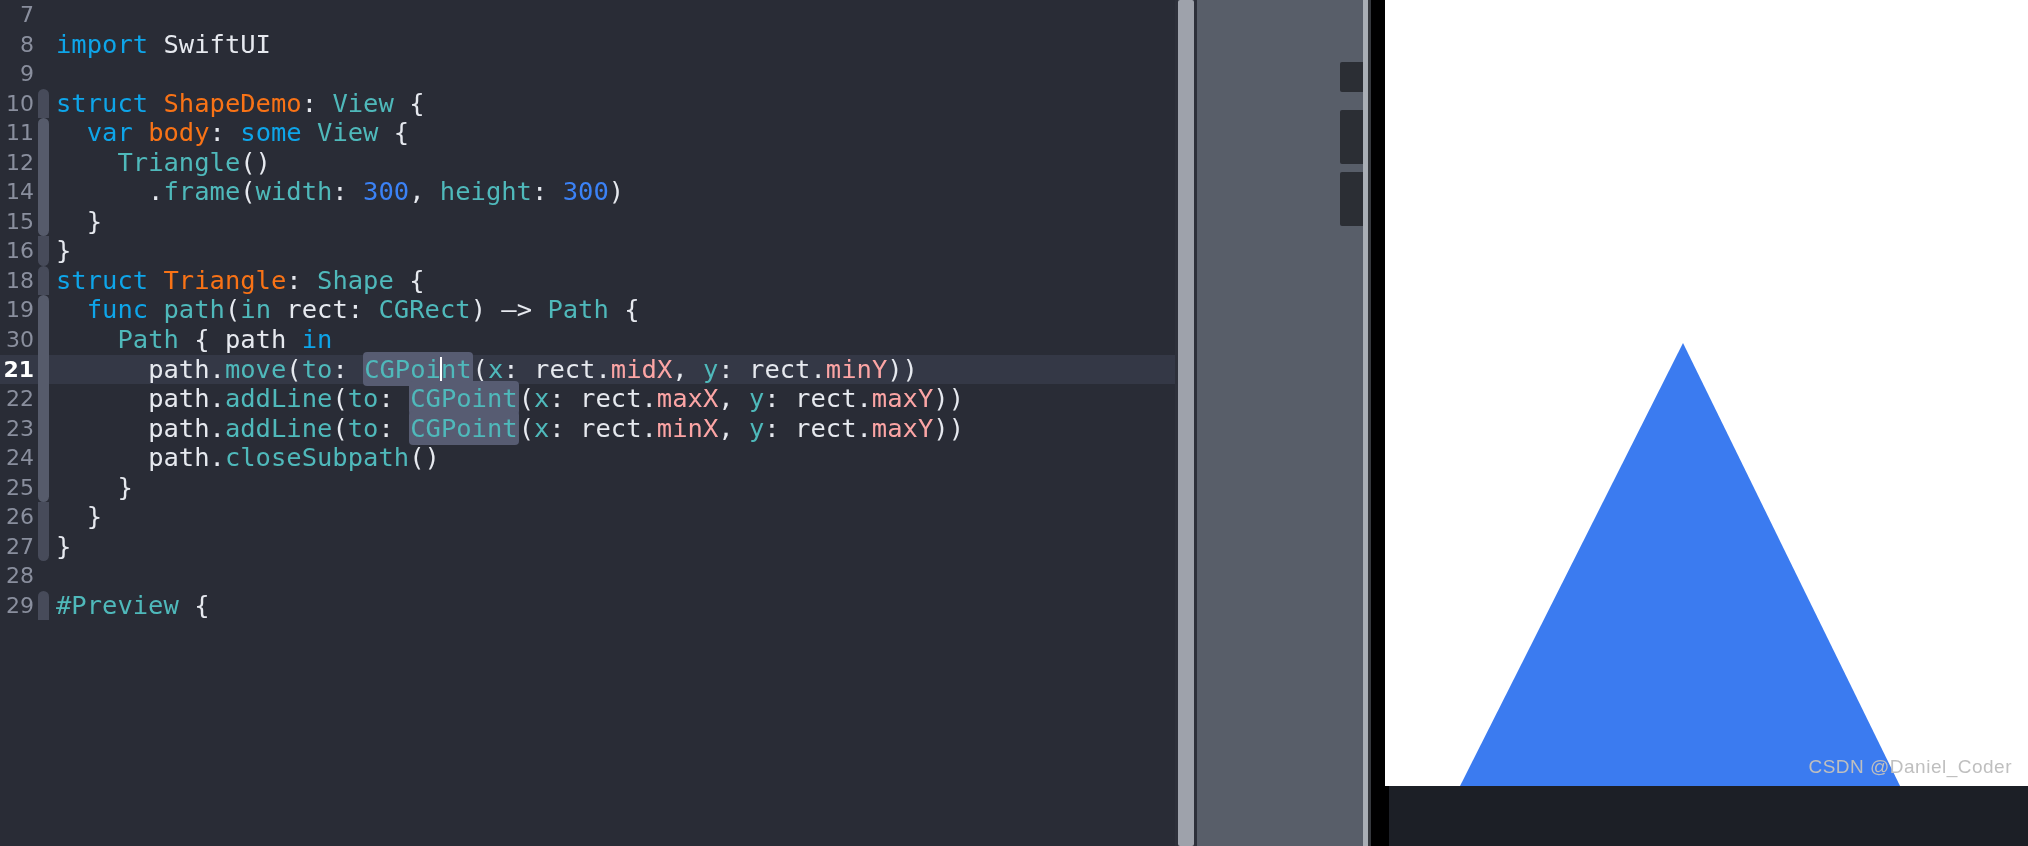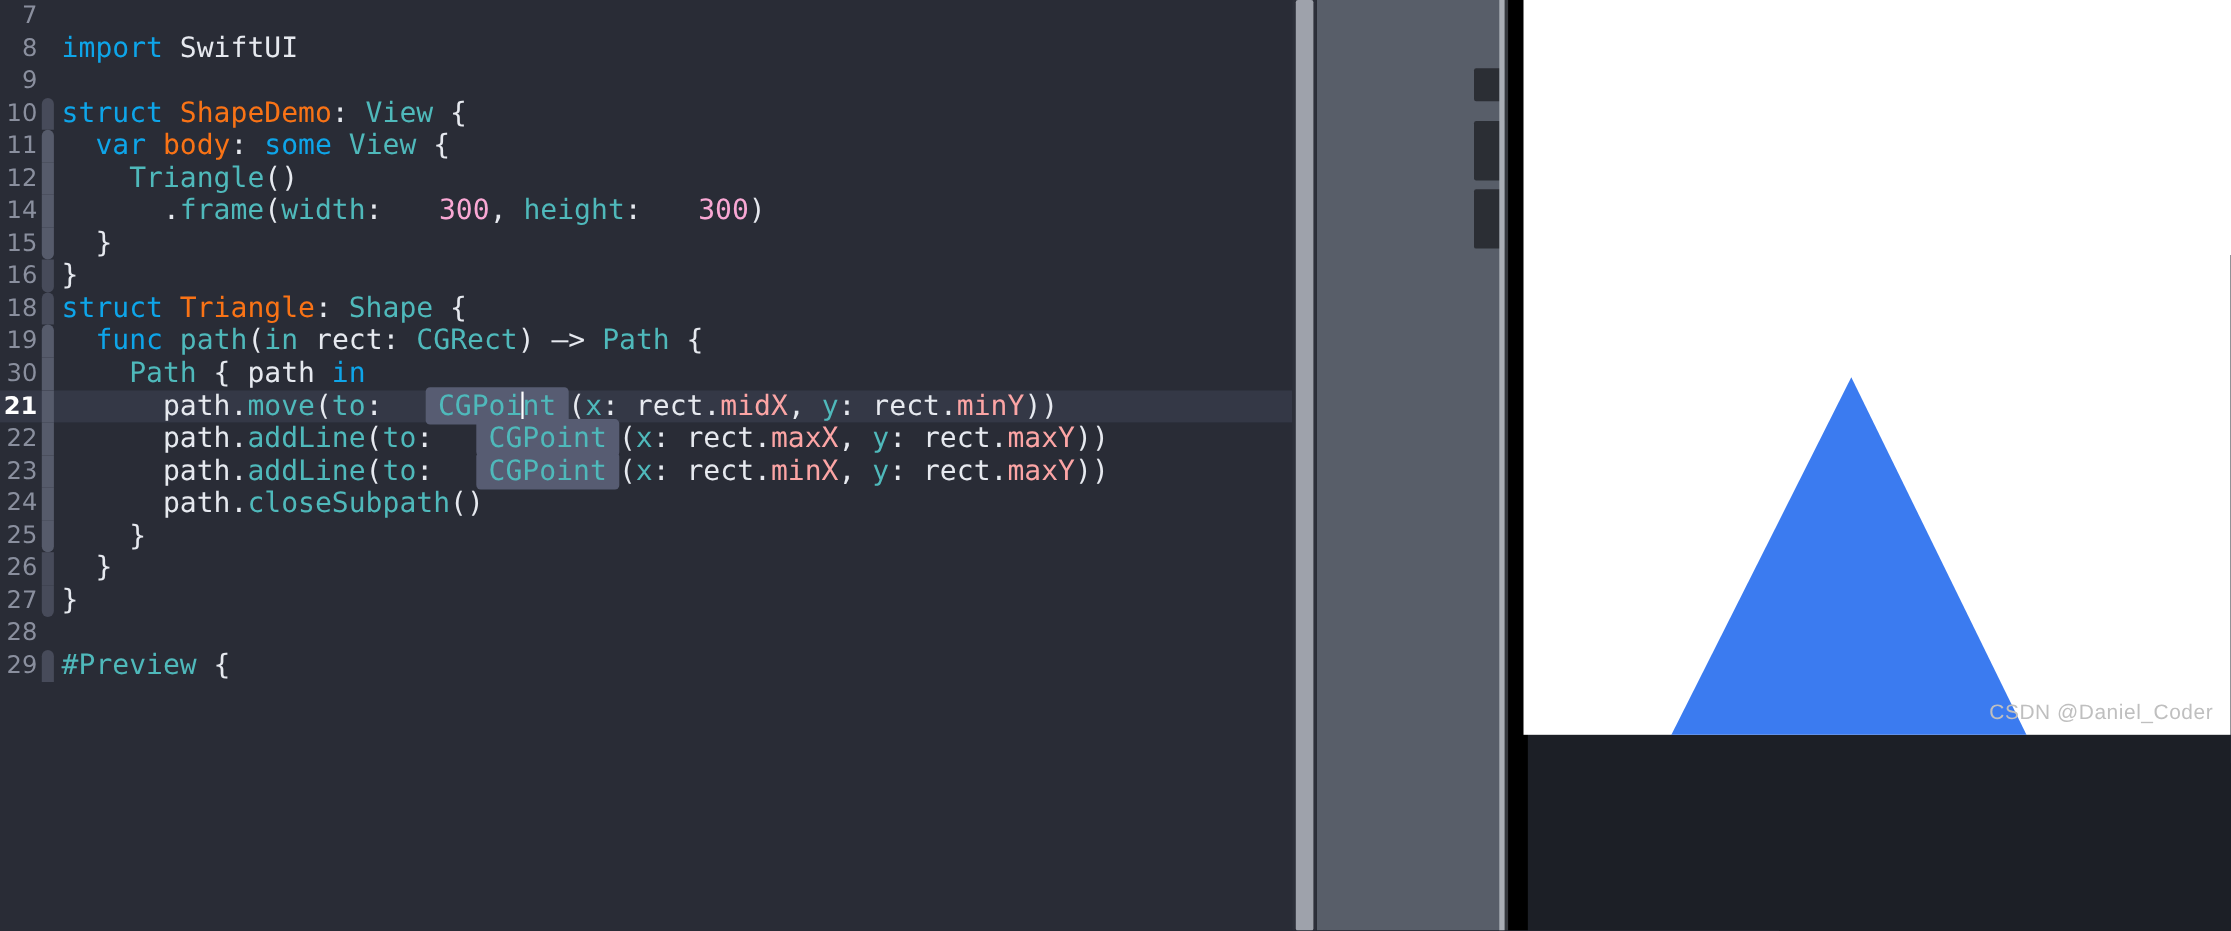--- a/index.html
+++ b/index.html
@@ -55,23 +55,23 @@
     position: absolute; left: 56px; top: 0;
     color: #e6e9ef;
   }
 
   
   .kw   { color: #0ea5e9; }
   .type { color: #4fb9bb; }
   .typ2 { color: #f97316; }
   .fn   { color: #4fb9bb; }
   .prop { color: #fca5a5; }
-  .num  { color: #f9a8d4; margin-left: 36px; }
+  .num  { color: #3b82f6; }
   .pln  { color: #e6e9ef; }
-  .occ  { background: #575c72; border-radius: 4px; padding: 2px 11px; margin-left: 24px; }
+  .occ  { background: #575c72; border-radius: 4px; padding: 2px 1px; }
   .caret {
     display: inline-block;
     width: 2px; height: 26px;
     background: #ffffff;
     vertical-align: -5px;
     margin: 0 -1px;
   }
 
   
   .vscroll {
@@ -118,21 +118,21 @@
     width: 28px;
     background: #2b2e34;
     border-radius: 2px 0 0 2px;
   }
   .btn-side.b1 { top: 62px;  height: 30px; }
   .btn-side.b2 { top: 110px; height: 54px; }
   .btn-side.b3 { top: 172px; height: 54px; }
 
   .device-screen {
     position: absolute; left: 188px; top: 0;
-    width: 643px; height: 668px;
+    width: 643px; height: 786px;
     background: #ffffff;
     overflow: hidden;
   }
   .triangle-wrap {
     position: absolute; left: 0; top: 0;
     width: 643px; height: 846px;
   }
   .watermark {
     position: absolute; right: 16px; bottom: 8px;
     color: #bfbfbf;

